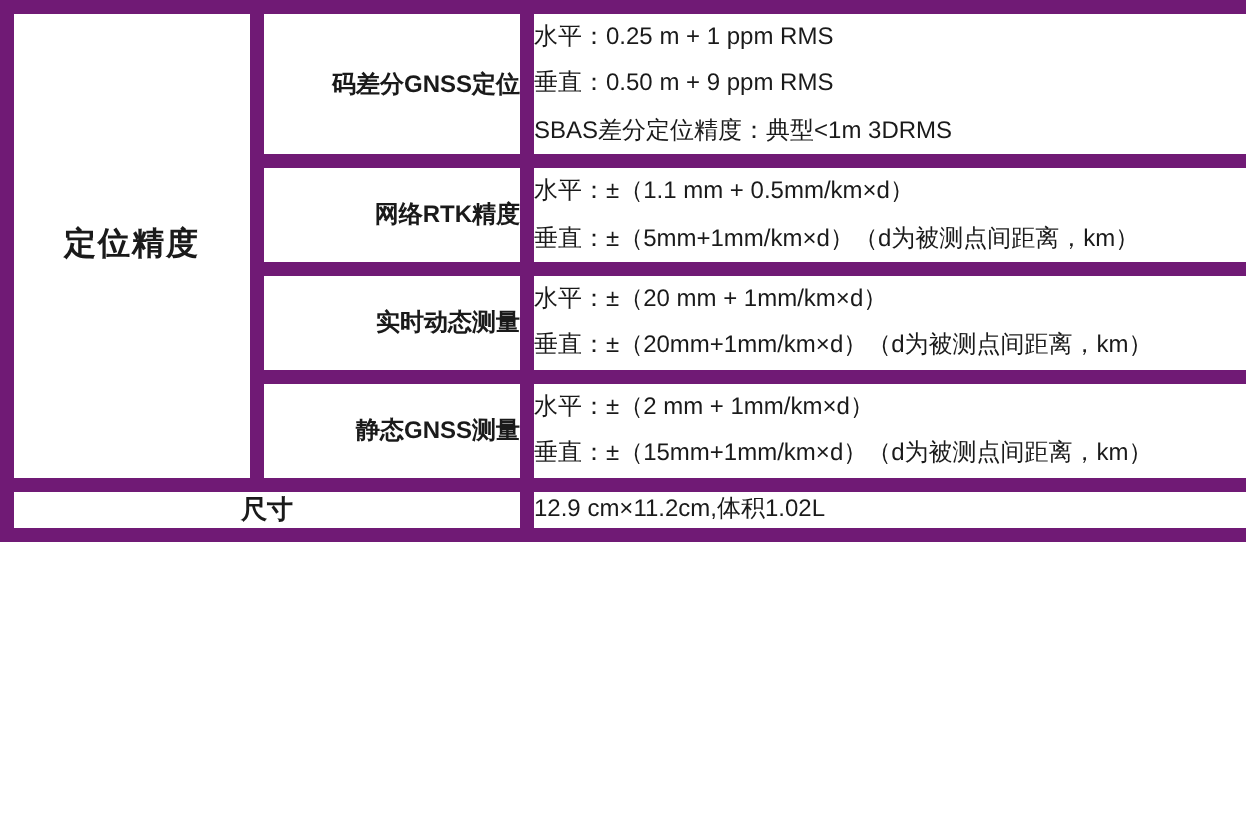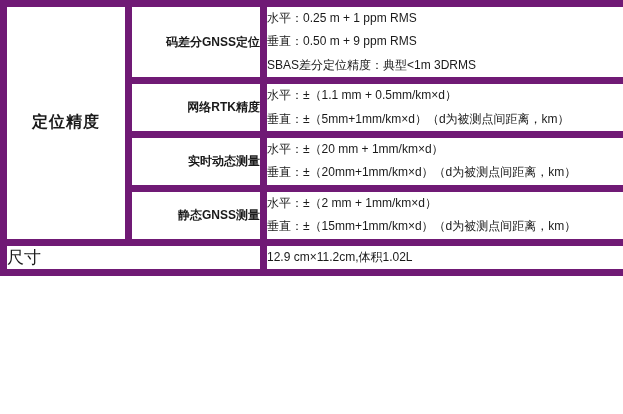--- a/index.html
+++ b/index.html
@@ -41,23 +41,23 @@
     width: 375px;
     text-align: left;
     padding: 8px 10px 8px 12px;
     line-height: 1.95;
   }
   .val-line {
     white-space: normal;
     font-size: 12px;
   }
   .row-size-label {
-    text-align: left;
-    font-weight: normal;
-    font-size: 17px;
+    text-align: center;
+    font-weight: bold;
+    font-size: 13px;
   }
   .row-size-val {
     padding: 10px 10px 10px 12px;
     font-size: 12px;
   }
   .cell-pad {
     padding: 10px 4px;
   }
 </style>
 </head>

